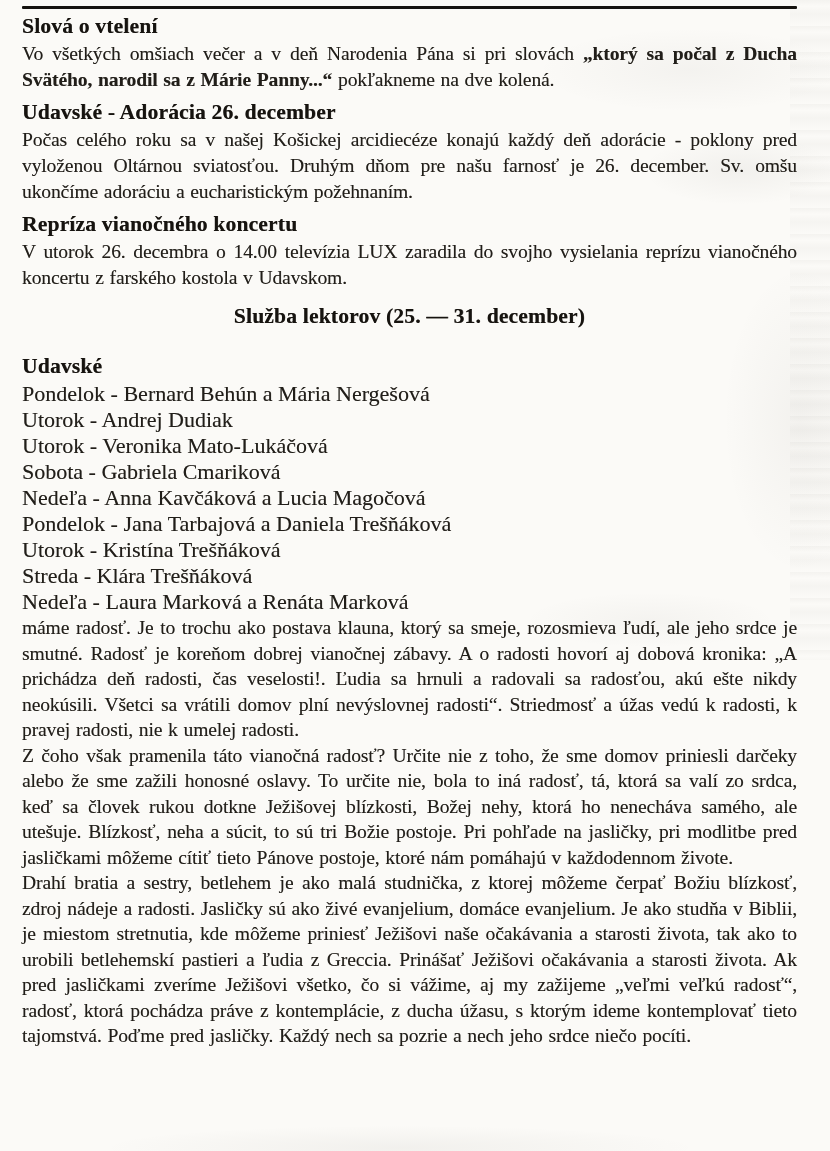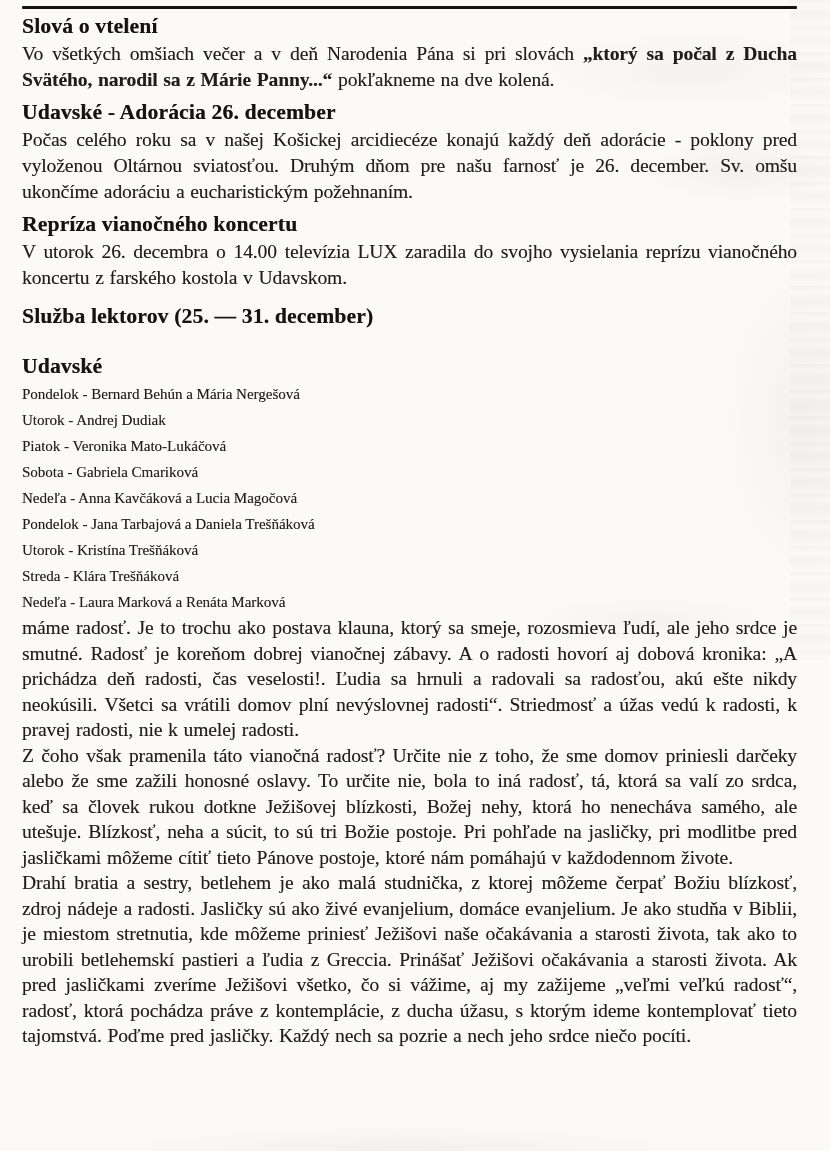--- a/index.html
+++ b/index.html
@@ -45,30 +45,31 @@
     margin: 0;
     font-size: 19.5px;
     line-height: 26px;
     text-align: justify;
     letter-spacing: -0.1px;
     word-spacing: 1px;
     text-shadow: 0.2px 0.2px 0.3px rgba(40,35,30,0.45);
   }
   .bq { font-weight: bold; }
   .center-h {
+    text-align: center;
     font-size: 21.5px;
     font-weight: bold;
     line-height: 26px;
     margin: 12px 0 4px 0;
     color: #16130f;
     letter-spacing: 0.2px;
     text-shadow: 0.3px 0.3px 0.4px rgba(30,25,20,0.6);
   }
   .entry {
-    font-size: 15px;
+    font-size: 22px;
     line-height: 26px;
     text-shadow: 0.2px 0.2px 0.3px rgba(40,35,30,0.45);
   }
   .schedule-group-title { margin-top: 24px; }
   .homily { }
   .homily .body-p { line-height: 25.5px; }
   .bleed {
     position: absolute;
     right: 0;
     top: 0;
@@ -95,21 +96,21 @@
     <h2 class="h">Repríza vianočného koncertu</h2>
     <p class="body-p">V utorok 26. decembra o 14.00 televízia LUX zaradila do svojho vysielania reprízu vianočného koncertu z farského kostola v Udavskom.</p>
   </section>
 
   <section>
     <h3 class="center-h">Služba lektorov (25. — 31. december)</h3>
 
     <h2 class="h schedule-group-title">Udavské</h2>
     <div class="entry">Pondelok - Bernard Behún a Mária Nergešová</div>
     <div class="entry">Utorok - Andrej Dudiak</div>
-    <div class="entry">Piatok - Veronika Mato-Lukáčová</div>
+    <div class="entry">Utorok - Veronika Mato-Lukáčová</div>
     <div class="entry">Sobota - Gabriela Cmariková</div>
     <div class="entry">Nedeľa - Anna Kavčáková a Lucia Magočová</div>
 
     <div class="entry">Pondelok - Jana Tarbajová a Daniela Trešňáková</div>
     <div class="entry">Utorok - Kristína Trešňáková</div>
     <div class="entry">Streda - Klára Trešňáková</div>
     <div class="entry">Nedeľa - Laura Marková a Renáta Marková</div>
   </section>
 
   <section class="homily">

